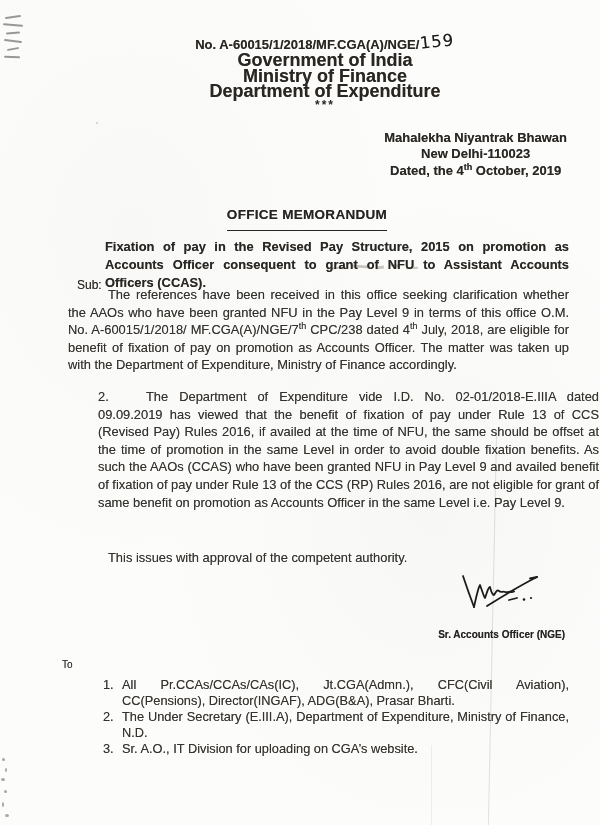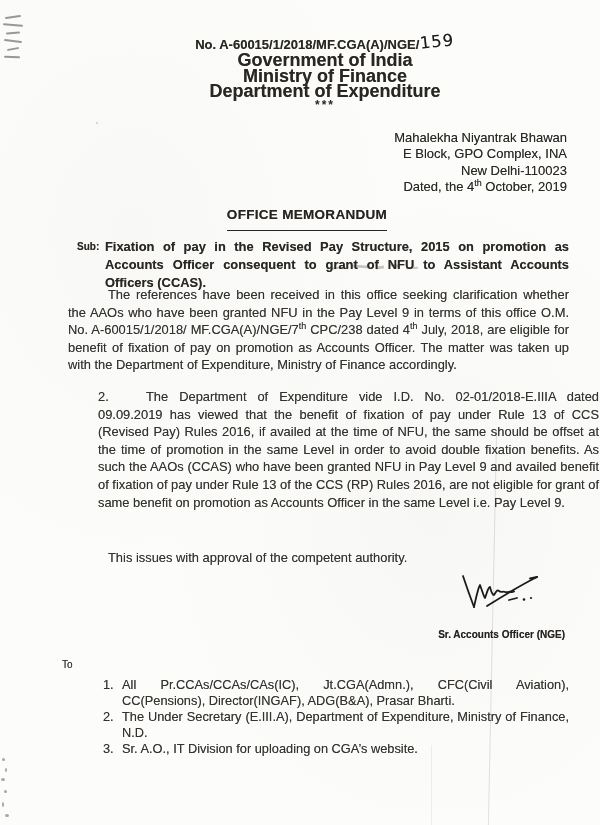--- a/index.html
+++ b/index.html
@@ -28,33 +28,33 @@
     font-size:16.5px;font-weight:400;color:#1e1c19;
     transform:rotate(-6deg) translateY(-2px);
     letter-spacing:1px;margin-left:1px;
   }
   .org-line{font-size:18px;font-weight:bold;color:#2a2722;line-height:15.7px;}
   .org-line:first-of-type{margin-top:6px;}
   .stars{font-size:12px;font-weight:bold;letter-spacing:2px;line-height:11px;margin-top:0px;color:#2a2722;}
 
   
   .address-block{position:absolute;top:130px;right:33px;text-align:right;}
-  .addr-line{font-size:13px;font-weight:normal;color:#2a2722;line-height:16.4px;}
+  .addr-line{font-size:13px;font-weight:bold;color:#2a2722;line-height:16.4px;text-align:center;}
   sup,.sup{font-size:9px;vertical-align:super;line-height:0;}
 
   
   .title-wrap{position:absolute;top:205px;left:0;width:614px;text-align:center;}
   .memo-title{
     display:inline-block;font-size:13.5px;font-weight:bold;color:#262320;
     letter-spacing:0.3px;border-bottom:1.5px solid #2a2722;padding-bottom:8px;
   }
 
   
   .subject{position:absolute;top:238px;left:77px;width:492px;display:flex;}
-  .sub-label{flex:none;width:28px;font-size:10px;font-weight:bold;color:#2a2722;line-height:17.8px;}
+  .sub-label{flex:none;width:28px;font-size:12px;font-weight:normal;color:#2a2722;line-height:17.8px;margin-top:39px;}
   .sub-text{flex:1;font-size:12.9px;font-weight:bold;color:#2a2722;line-height:17.8px;text-align:justify;}
 
   
   .para{position:absolute;left:68px;width:501px;font-size:12.9px;line-height:17.6px;text-align:justify;color:#36332e;}
   .para .pnum{display:inline-block;width:48px;}
   .p1{top:286px;text-indent:40px;}
   .p2{top:388px;margin-left:30px;}
   .p3{top:504px;}
   .closing{position:absolute;top:549px;left:68px;width:500px;font-size:12.9px;line-height:17.6px;text-indent:40px;color:#36332e;}
 
@@ -118,21 +118,20 @@
   <div class="header-block">
     <div class="ref-line soft"><span>No. A-60015/1/2018/MF.CGA(A)/NGE/</span><span class="handwritten">159</span></div>
     <div class="org-line soft">Government of India</div>
     <div class="org-line soft">Ministry of Finance</div>
     <div class="org-line soft">Department of Expenditure</div>
     <div class="stars">***</div>
   </div>
 
   <div class="address-block">
     <div class="addr-line soft">Mahalekha Niyantrak Bhawan</div>
-    <div class="addr-line soft">E Block, GPO Complex, INA</div>
     <div class="addr-line soft">New Delhi-110023</div>
     <div class="addr-line soft"><span>Dated, the 4</span><span class="sup">th</span><span> October, 2019</span></div>
   </div>
 
   <div class="title-wrap">
     <span class="memo-title soft">OFFICE MEMORANDUM</span>
   </div>
 
   <div class="subject">
     <span class="sub-label soft">Sub:</span>

